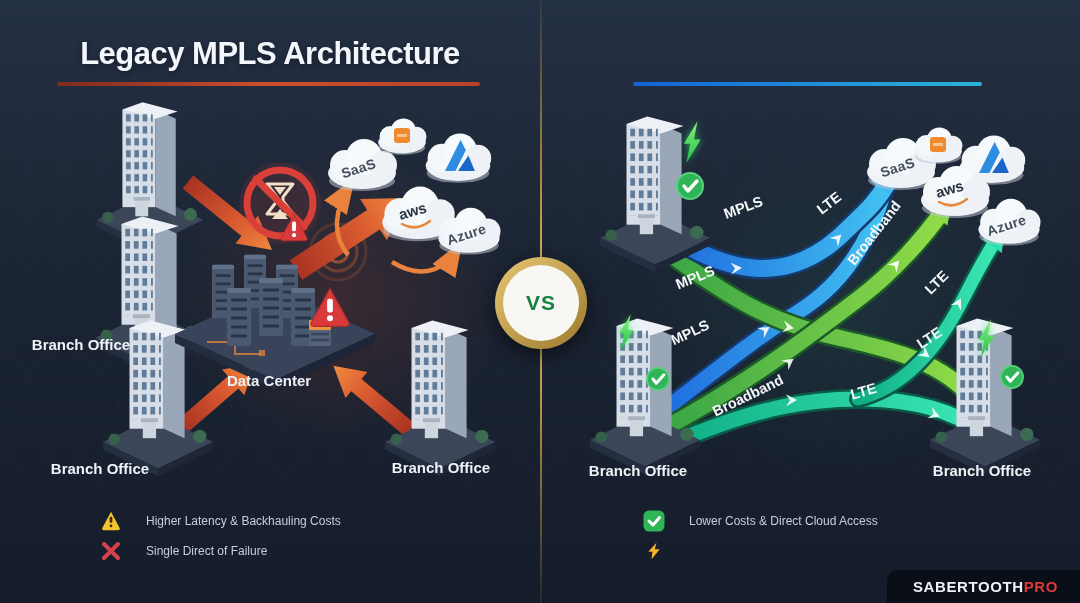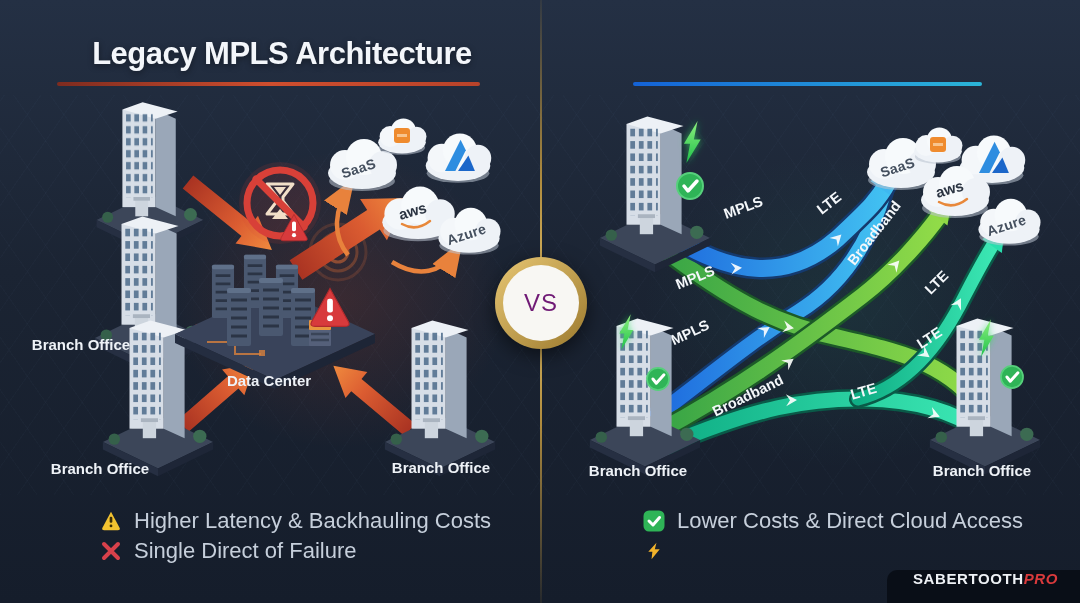--- a/index.html
+++ b/index.html
@@ -8,40 +8,40 @@
     background:linear-gradient(180deg,#243044 0%,#1b2433 45%,#151d2b 100%);}
   .grid-overlay{position:absolute;left:0;top:95px;width:1080px;height:400px;opacity:.55;pointer-events:none;
     background:
       repeating-linear-gradient(55deg,rgba(130,165,215,.05) 0 1px,transparent 1px 30px),
       repeating-linear-gradient(-55deg,rgba(130,165,215,.05) 0 1px,transparent 1px 30px);}
   .glow{position:absolute;pointer-events:none;border-radius:50%;}
   .glow.red{left:170px;top:150px;width:340px;height:300px;background:radial-gradient(ellipse at center,rgba(215,75,45,.16),transparent 70%);}
   .glow.teal{left:640px;top:150px;width:400px;height:320px;background:radial-gradient(ellipse at center,rgba(45,150,120,.12),transparent 70%);}
   .title{position:absolute;top:36px;width:540px;text-align:center;color:#f3f6fa;
     font-size:31px;font-weight:800;letter-spacing:-.5px;text-shadow:0 2px 6px rgba(0,0,0,.4);}
-  .title.left{left:0;margin-left:12px;} .title.right{left:540px;}
+  .title.left{left:0;} .title.right{left:540px;}
   .underline{position:absolute;top:82px;height:4px;border-radius:2px;}
   .underline.left{left:57px;width:423px;background:linear-gradient(90deg,#7e2b1f,#cf4e2e 50%,#b8432a);}
   .underline.right{left:633px;width:349px;background:linear-gradient(90deg,#1462d6,#2bb5d8);}
   .divider{position:absolute;left:540px;top:0;width:2px;height:603px;
     background:linear-gradient(180deg,rgba(176,140,62,.1),#b08c3e 30%,#e0bd66 50%,#b08c3e 70%,rgba(176,140,62,.1));}
   .vs-badge{position:absolute;left:495px;top:257px;width:92px;height:92px;border-radius:50%;
     background:linear-gradient(135deg,#e7c673,#9c7a2e);display:flex;align-items:center;justify-content:center;
     box-shadow:0 6px 20px rgba(0,0,0,.55);}
   .vs-inner{width:76px;height:76px;border-radius:50%;background:#f8f7f3;display:flex;align-items:center;justify-content:center;
-    font-size:24px;font-weight:400;color:#701a75;letter-spacing:1px;}
+    font-size:21px;font-weight:700;color:#15803d;letter-spacing:1px;}
   .summary{position:absolute;top:506px;width:440px;}
   .summary.left{left:100px;} .summary.right{left:643px;}
-  .summary-row{display:flex;align-items:center;gap:12px;height:30px;
-    font-size:22px;font-weight:500;color:#c6cfdb;}
+  .summary-row{display:flex;align-items:center;gap:24px;height:30px;
+    font-size:12px;font-weight:500;color:#c6cfdb;}
   .summary-row .sicon{flex:0 0 22px;display:flex;align-items:center;justify-content:center;}
-  .brand{position:absolute;right:0;bottom:0;height:33px;padding:0 22px 0 26px;display:flex;align-items:flex-start;
+  .brand{position:absolute;right:0;bottom:0;height:33px;padding:0 22px 0 26px;display:flex;align-items:center;
     background:rgba(8,12,20,.88);border-top-left-radius:10px;
     font-size:15px;font-weight:800;letter-spacing:.6px;margin-left:6px;}
-  .brand .bname{color:#eef1f5;} .brand .bsuffix{color:#d93a3c;font-style:italic;}
+  .brand .bname{color:#eef1f5;} .brand .bsuffix{color:#d93a3c;}
   svg text{font-family:"Liberation Sans",sans-serif;}
   .node-label{font-size:15px;font-weight:700;fill:#eef2f7;}
   .cloud-label{font-size:14px;font-weight:700;fill:#45505f;letter-spacing:.3px;}
   .plabel{font-size:14.5px;font-weight:700;fill:#f4f7fa;}
 </style>
 </head>
 <body>
 
 <div class="canvas">
   <div class="grid-overlay"></div>

